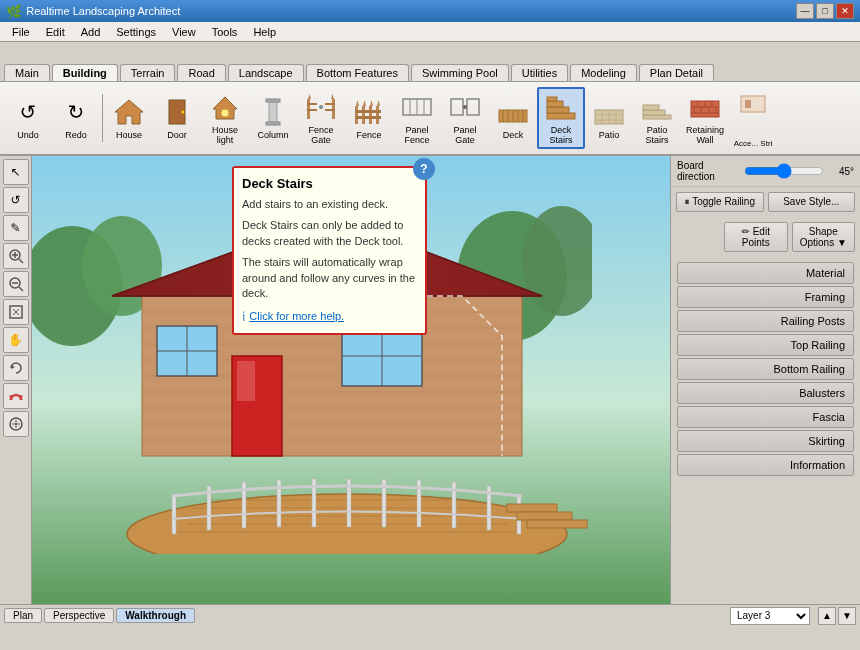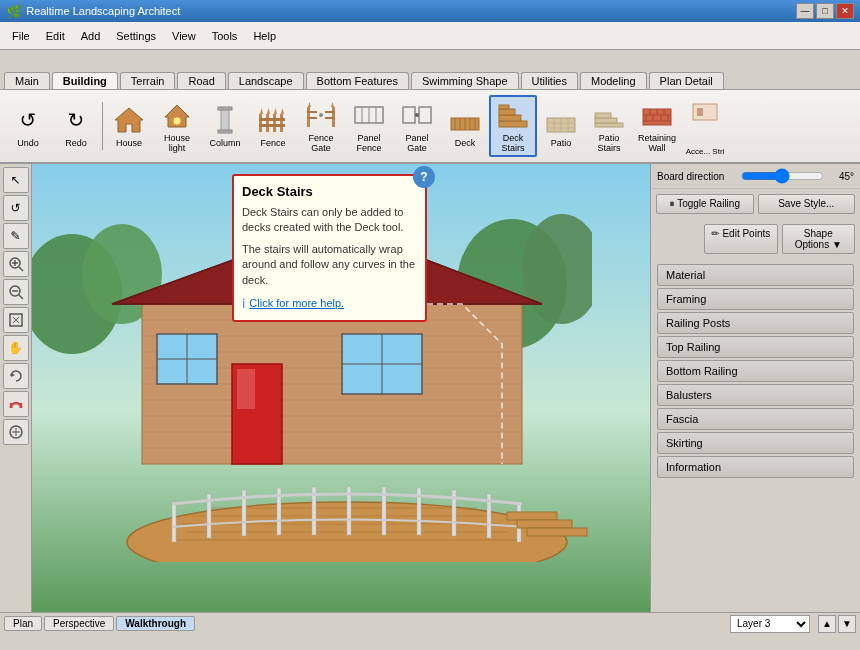--- a/index.html
+++ b/index.html
@@ -16,21 +16,21 @@
       font-size: 11px;
     }
     .title-btn {
       width: 18px; height: 16px; background: #d4d0c8; border: 1px solid #888; font-size: 9px;
       display: flex; align-items: center; justify-content: center; cursor: pointer; color: #000;
     }
     .title-btn.close { background: #c0392b; color: white; }
 
     
     #menubar {
-      background: #f0ece8; height: 28px; display: flex; align-items: center;
+      background: #f0ece8; height: 20px; display: flex; align-items: center;
       border-bottom: 1px solid #999; padding: 0 4px;
     }
     .menu-item { padding: 2px 8px; cursor: pointer; font-size: 11px; }
 
     
     #tabbar {
       background: #d4d0c8; height: 40px; display: flex; align-items: flex-end;
       border-bottom: 1px solid #999; padding-left: 4px;
     }
     .tab {
@@ -83,21 +83,21 @@
     
     #viewport {
       flex: 1;
       background: linear-gradient(180deg, #87CEAB 0%, #5a8a6a 30%, #4a7a5a 60%, #3a6a4a 100%);
       position: relative;
       overflow: hidden;
     }
 
     
     #right-panel {
-      width: 210px; background: #d4d0c8; border-left: 1px solid #999;
+      width: 190px; background: #d4d0c8; border-left: 1px solid #999;
       display: flex; flex-direction: column;
     }
 
     
     #tooltip-popup {
       position: absolute;
       top: 10px; left: 200px;
       width: 195px;
       background: #fffff0;
       border: 2px solid #cc2222;
@@ -122,21 +122,21 @@
     .panel-slider { flex: 1; }
     .panel-value { width: 30px; text-align: right; font-size: 10px; }
     .panel-btn {
       flex: 1; margin: 2px; padding: 3px 4px; background: linear-gradient(to bottom, #e8e4e0, #d0ccc8);
       border: 1px solid #999; border-radius: 2px; cursor: pointer; font-size: 10px; text-align: center;
     }
     .panel-section {
       margin: 2px 4px; padding: 4px 8px;
       background: linear-gradient(to bottom, #d8d4d0, #c8c4c0);
       border: 1px solid #999; border-radius: 2px;
-      cursor: pointer; font-size: 11px; text-align: left;
+      cursor: pointer; font-size: 11px; text-align: right;
     }
 
     
     #statusbar {
       height: 22px; background: #d4d0c8; border-top: 1px solid #999;
       display: flex; align-items: center; padding: 0 4px;
     }
     .view-tab {
       padding: 1px 8px; border: 1px solid #999; background: #e8e4e0;
       cursor: pointer; font-size: 10px; margin-right: 2px; border-radius: 2px;
@@ -172,21 +172,21 @@
   <span class="menu-item">Help</span>
 </div>
 
 <div id="tabbar">
   <div class="tab">Main</div>
   <div class="tab active">Building</div>
   <div class="tab">Terrain</div>
   <div class="tab">Road</div>
   <div class="tab">Landscape</div>
   <div class="tab">Bottom Features</div>
-  <div class="tab">Swimming Shape</div>
+  <div class="tab">Swimming Pool</div>
   <div class="tab">Utilities</div>
   <div class="tab">Modeling</div>
   <div class="tab">Plan Detail</div>
 </div>
 
 <div id="toolbar">
 
   <div class="tool-btn">
     <div class="tool-icon" style="font-size:20px;">↺</div>
     <span>Undo</span>
@@ -199,20 +199,29 @@
 
   <div class="tool-btn">
     <div class="tool-icon">
       <svg width="32" height="32" viewBox="0 0 32 32">
           <polygon points="16,4 2,16 5,16 5,28 13,28 13,20 19,20 19,28 27,28 27,16 30,16" fill="#cc8844" stroke="#886633" stroke-width="1"></polygon>
         </svg>
     </div>
     <span>House</span>
   </div>
 
+  <div class="tool-btn">
+    <div class="tool-icon">
+      <svg width="32" height="32" viewBox="0 0 32 32">
+          <rect x="8" y="4" width="16" height="24" fill="#aa6633" stroke="#775522" stroke-width="1"></rect>
+          <circle cx="22" cy="16" r="1.5" fill="#ffcc00"></circle>
+        </svg>
+    </div>
+    <span>Door</span>
+  </div>
 
 
   <div class="tool-btn">
     <div class="tool-icon">
       <svg width="32" height="32" viewBox="0 0 32 32">
           <polygon points="16,6 4,18 7,18 7,28 25,28 25,18 28,18" fill="#cc8844" stroke="#886633" stroke-width="1"></polygon>
           <circle cx="16" cy="22" r="4" fill="#ffee88" stroke="#ccaa44" stroke-width="1"></circle>
         </svg>
     </div>
     <span>House light</span>
@@ -220,55 +229,55 @@
 
   <div class="tool-btn">
     <div class="tool-icon">
       <svg width="32" height="32" viewBox="0 0 32 32">
           <rect x="12" y="4" width="8" height="24" fill="#cccccc" stroke="#999" stroke-width="1"></rect>
           <rect x="9" y="3" width="14" height="3" fill="#aaaaaa" stroke="#888" stroke-width="1"></rect>
           <rect x="9" y="26" width="14" height="3" fill="#aaaaaa" stroke="#888" stroke-width="1"></rect>
         </svg>
     </div>
     <span>Column</span>
+  </div>
+
+  <div class="tool-btn">
+    <div class="tool-icon">
+      <svg width="32" height="32" viewBox="0 0 32 32">
+          <rect x="2" y="8" width="3" height="20" fill="#bb8855"></rect>
+          <rect x="27" y="8" width="3" height="20" fill="#bb8855"></rect>
+          <rect x="2" y="12" width="10" height="2" fill="#aa7744"></rect>
+          <rect x="20" y="12" width="10" height="2" fill="#aa7744"></rect>
+          <rect x="2" y="18" width="10" height="2" fill="#aa7744"></rect>
+          <rect x="20" y="18" width="10" height="2" fill="#aa7744"></rect>
+          <polygon points="3,8 4.5,3 6,8" fill="#bb8855"></polygon>
+          <polygon points="26,8 27.5,3 29,8" fill="#bb8855"></polygon>
+          <circle cx="16" cy="16" r="2" fill="#888"></circle>
+        </svg>
+    </div>
+    <span>Fence Gate</span>
   </div>
 
   <div class="tool-btn">
     <div class="tool-icon">
       <svg width="32" height="32" viewBox="0 0 32 32">
           <rect x="2" y="10" width="3" height="18" fill="#bb8855"></rect>
           <rect x="9" y="10" width="3" height="18" fill="#bb8855"></rect>
           <rect x="16" y="10" width="3" height="18" fill="#bb8855"></rect>
           <rect x="23" y="10" width="3" height="18" fill="#bb8855"></rect>
           <rect x="2" y="14" width="26" height="3" fill="#aa7744"></rect>
           <rect x="2" y="20" width="26" height="3" fill="#aa7744"></rect>
           <polygon points="3,10 4.5,4 6,10" fill="#bb8855"></polygon>
           <polygon points="10,10 11.5,4 13,10" fill="#bb8855"></polygon>
           <polygon points="17,10 18.5,4 20,10" fill="#bb8855"></polygon>
           <polygon points="24,10 25.5,4 27,10" fill="#bb8855"></polygon>
         </svg>
     </div>
     <span>Fence</span>
-  </div>
-
-  <div class="tool-btn">
-    <div class="tool-icon">
-      <svg width="32" height="32" viewBox="0 0 32 32">
-          <rect x="2" y="8" width="3" height="20" fill="#bb8855"></rect>
-          <rect x="27" y="8" width="3" height="20" fill="#bb8855"></rect>
-          <rect x="2" y="12" width="10" height="2" fill="#aa7744"></rect>
-          <rect x="20" y="12" width="10" height="2" fill="#aa7744"></rect>
-          <rect x="2" y="18" width="10" height="2" fill="#aa7744"></rect>
-          <rect x="20" y="18" width="10" height="2" fill="#aa7744"></rect>
-          <polygon points="3,8 4.5,3 6,8" fill="#bb8855"></polygon>
-          <polygon points="26,8 27.5,3 29,8" fill="#bb8855"></polygon>
-          <circle cx="16" cy="16" r="2" fill="#888"></circle>
-        </svg>
-    </div>
-    <span>Fence Gate</span>
   </div>
 
   <div class="tool-btn">
     <div class="tool-icon">
       <svg width="32" height="32" viewBox="0 0 32 32">
           <rect x="2" y="8" width="28" height="16" fill="none" stroke="#888" stroke-width="1.5"></rect>
           <line x1="9" y1="8" x2="9" y2="24" stroke="#888" stroke-width="1"></line>
           <line x1="16" y1="8" x2="16" y2="24" stroke="#888" stroke-width="1"></line>
           <line x1="23" y1="8" x2="23" y2="24" stroke="#888" stroke-width="1"></line>
         </svg>
@@ -510,20 +519,21 @@
 
         <rect x="420" y="100" width="50" height="8" fill="#c8904a" stroke="#a07030"></rect>
         <rect x="430" y="108" width="55" height="8" fill="#c8904a" stroke="#a07030"></rect>
         <rect x="440" y="116" width="60" height="8" fill="#c8904a" stroke="#a07030"></rect>
       </svg>
     </div>
 
     <div id="tooltip-popup">
       <div style="position:absolute;top:-10px;right:-10px;width:22px;height:22px;background:#4488cc;color:white;border-radius:50%;display:flex;align-items:center;justify-content:center;font-size:12px;font-weight:bold;cursor:pointer;">?</div>
       <div class="tooltip-title">Deck Stairs</div>
+      <p>Add stairs to an existing deck.</p>
       <p>Deck Stairs can only be added to decks created with the Deck tool.</p>
       <p>The stairs will automatically wrap around and follow any curves in the deck.</p>
       <div class="help-link">
         <span style="margin-right:4px;color:#4488cc;font-size:13px;">ℹ</span>
         <span style="color:#0066cc;text-decoration:underline;cursor:pointer;">Click for more help.</span>
       </div>
     </div>
   </div>
 
   <div id="right-panel">

